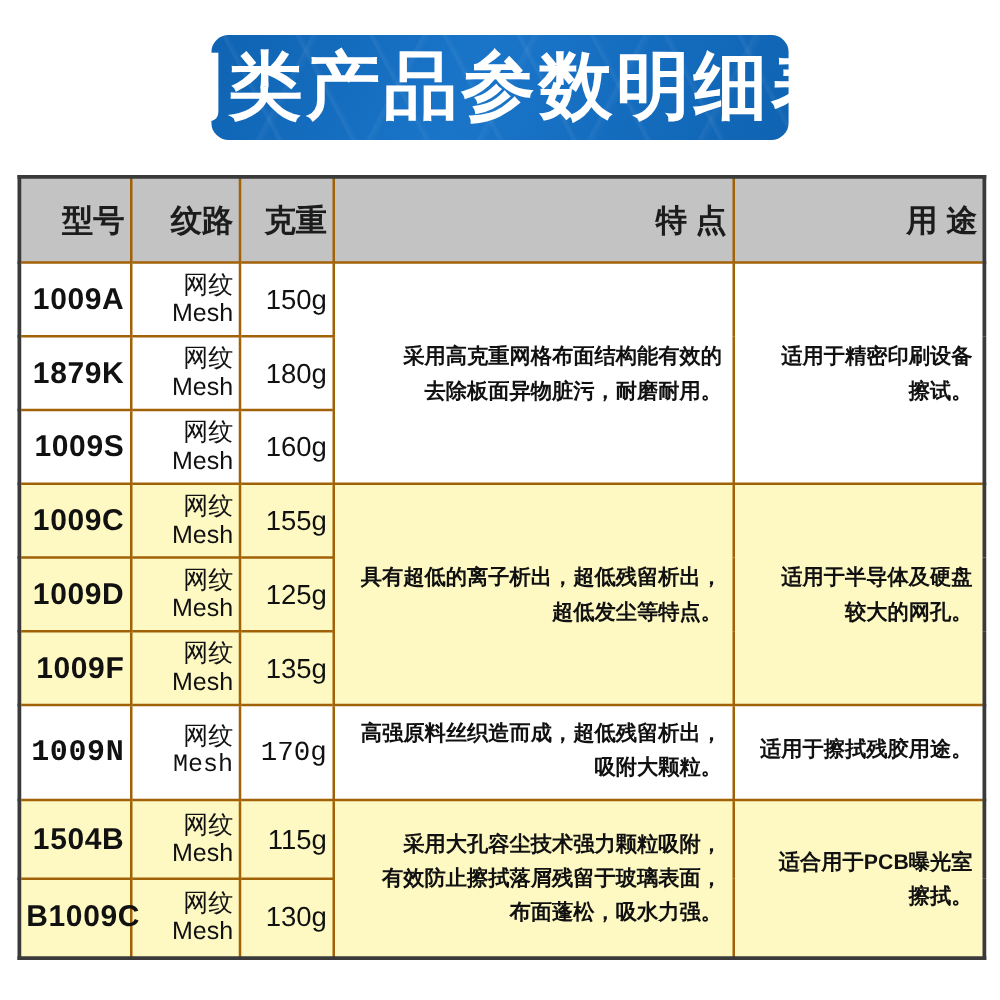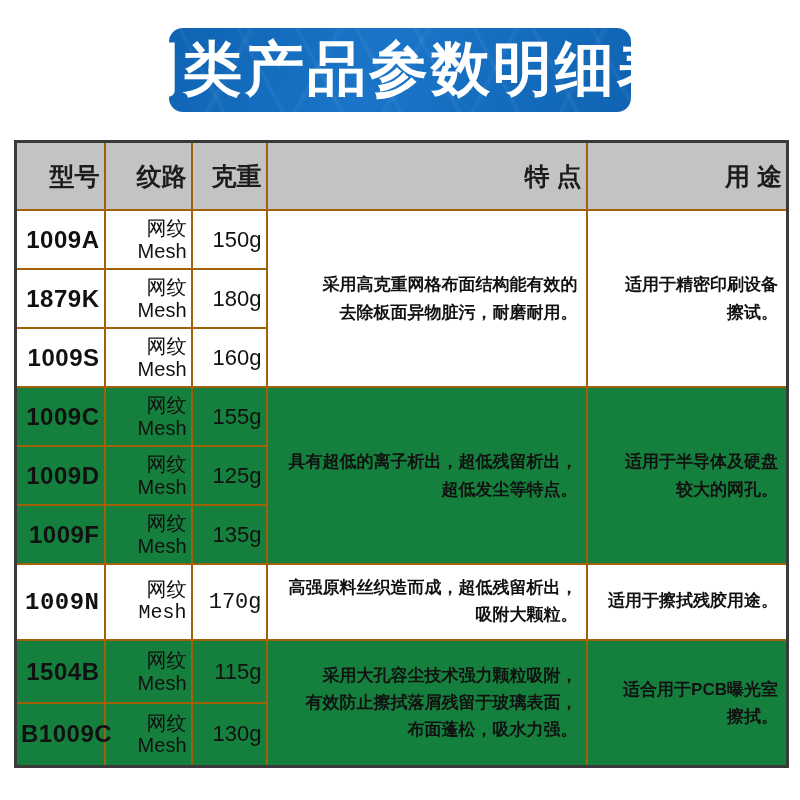--- a/index.html
+++ b/index.html
@@ -76,21 +76,21 @@
   td.texture { font-size: 20px; line-height: 1.12; font-weight: 400; }
   td.texture .line { display: block; }
   td.weight { font-size: 22px; font-weight: 400; margin-left: 16px; }
   td.feature, td.usage {
     font-size: 17px;
     font-weight: 600;
     line-height: 1.6;
     padding: 4px 8px;
   }
   td.feature .line, td.usage .line { display: block; }
-  .shade td, td.shade { background: #15803d; }
+  .shade td, td.shade { background: #fef9c3; }
 </style>
 </head>
 <body>
 
 <div class="banner">
   <div class="banner-title">同类产品参数明细表</div>
 </div>
 
 <div class="tbl-wrap">
   <table class="spec">

